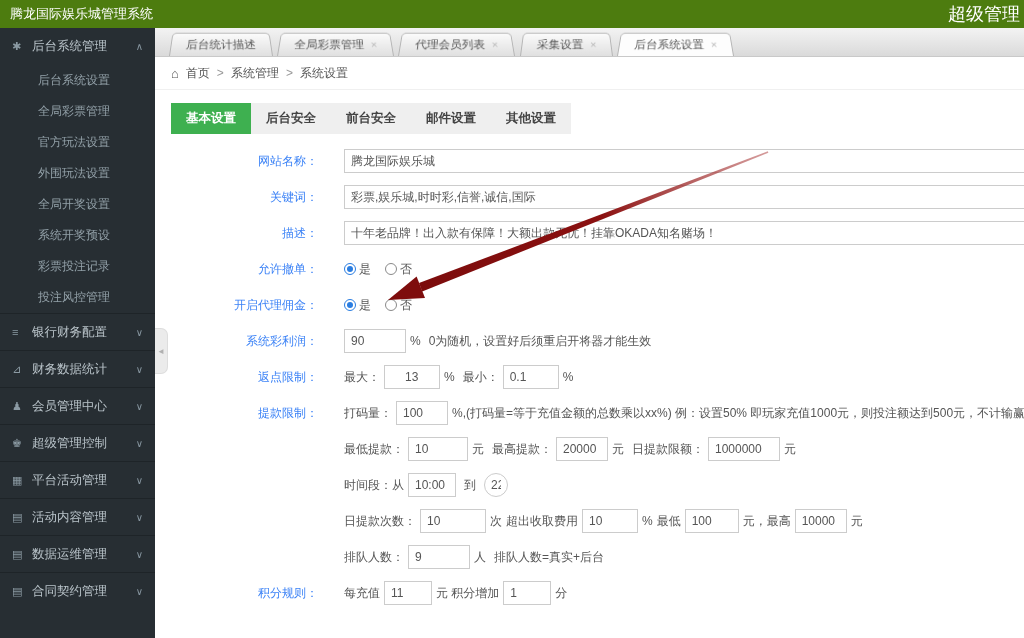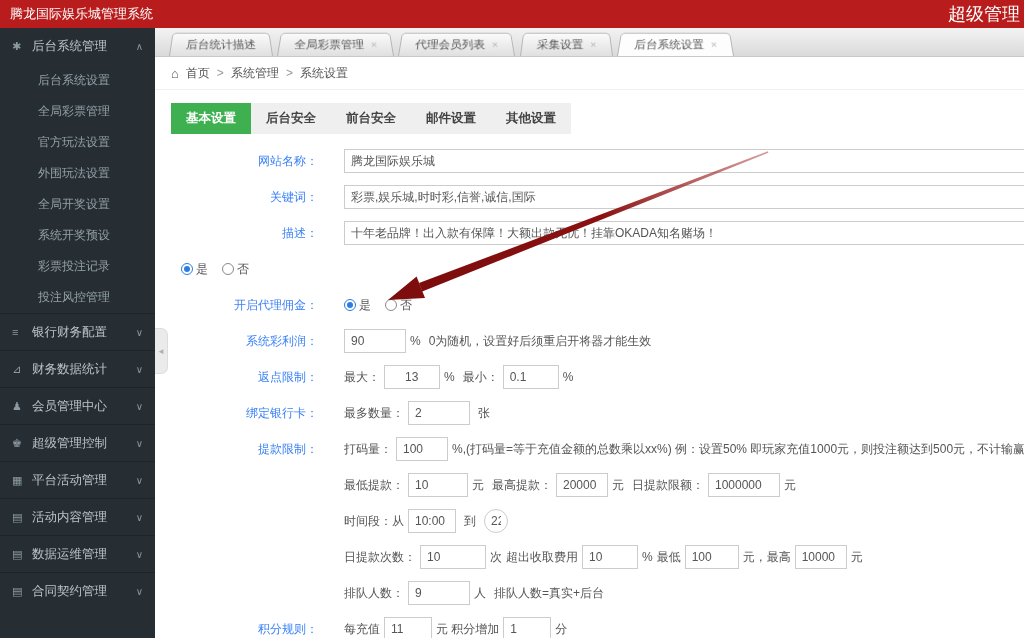--- a/index.html
+++ b/index.html
@@ -4,21 +4,21 @@
 <style>
   * { box-sizing: border-box; margin: 0; padding: 0; }
   html,body { width:1024px; height:638px; overflow:hidden; }
   body {
     font-family:"Liberation Sans","DejaVu Sans",sans-serif;
     font-size:12px; background:#fff; color:#555; position:relative;
   }
   
   .header {
     position:absolute; top:0; left:0; right:0; height:28px;
-    background:#b91c1c; color:#fff; display:flex; align-items:center;
+    background:#4d7c0f; color:#fff; display:flex; align-items:center;
     justify-content:space-between; padding:0 2px 0 10px; z-index:20;
   }
   .header .title { font-size:13px; }
   .header .user { font-size:18px; padding-right:2px; white-space:nowrap; }
   
   .sidebar {
     position:absolute; top:28px; left:0; bottom:0; width:155px;
     background:#272e33; z-index:15;
   }
   .sgroup {
@@ -230,20 +230,21 @@
     </div>
 
     <div class="frow">
       <span class="flabel">描述：</span>
       <span class="ffield">
         <input class="inp full" value="十年老品牌！出入款有保障！大额出款无忧！挂靠OKADA知名赌场！" style="">
       </span>
     </div>
 
     <div class="frow">
+      <span class="flabel">允许撤单：</span>
       <span class="ffield">
         <span class="radio checked"></span>
         <span class="radio-lbl">是</span>
         <span class="radio"></span>
         <span class="radio-lbl">否</span>
       </span>
     </div>
 
     <div class="frow">
       <span class="flabel">开启代理佣金：</span>
@@ -269,28 +270,20 @@
       <span class="ffield">
         <span class="spr">最大：</span>
         <input class="inp" style="width: 56px; padding-left: 20px;" value="13">
         <span class="sp">%</span>
         <span class="sp">最小：</span>
         <input class="inp" style="width: 56px;" value="0.1">
         <span class="sp">%</span>
       </span>
     </div>
 
-    <div class="frow">
-      <span class="flabel">绑定银行卡：</span>
-      <span class="ffield">
-        <span class="spr">最多数量：</span>
-        <input class="inp" style="width: 62px;" value="2">
-        <span class="sp" style="margin-left:8px">张</span>
-      </span>
-    </div>
 
     <div class="frow">
       <span class="flabel">提款限制：</span>
       <span class="ffield">
         <span class="spr">打码量：</span>
         <input class="inp" style="width: 52px;" value="100">
         <span class="spl">%,(打码量=等于充值金额的总数乘以xx%) 例：设置50% 即玩家充值1000元，则投注额达到500元，不计输赢，即可提现。</span>
       </span>
     </div>
 

